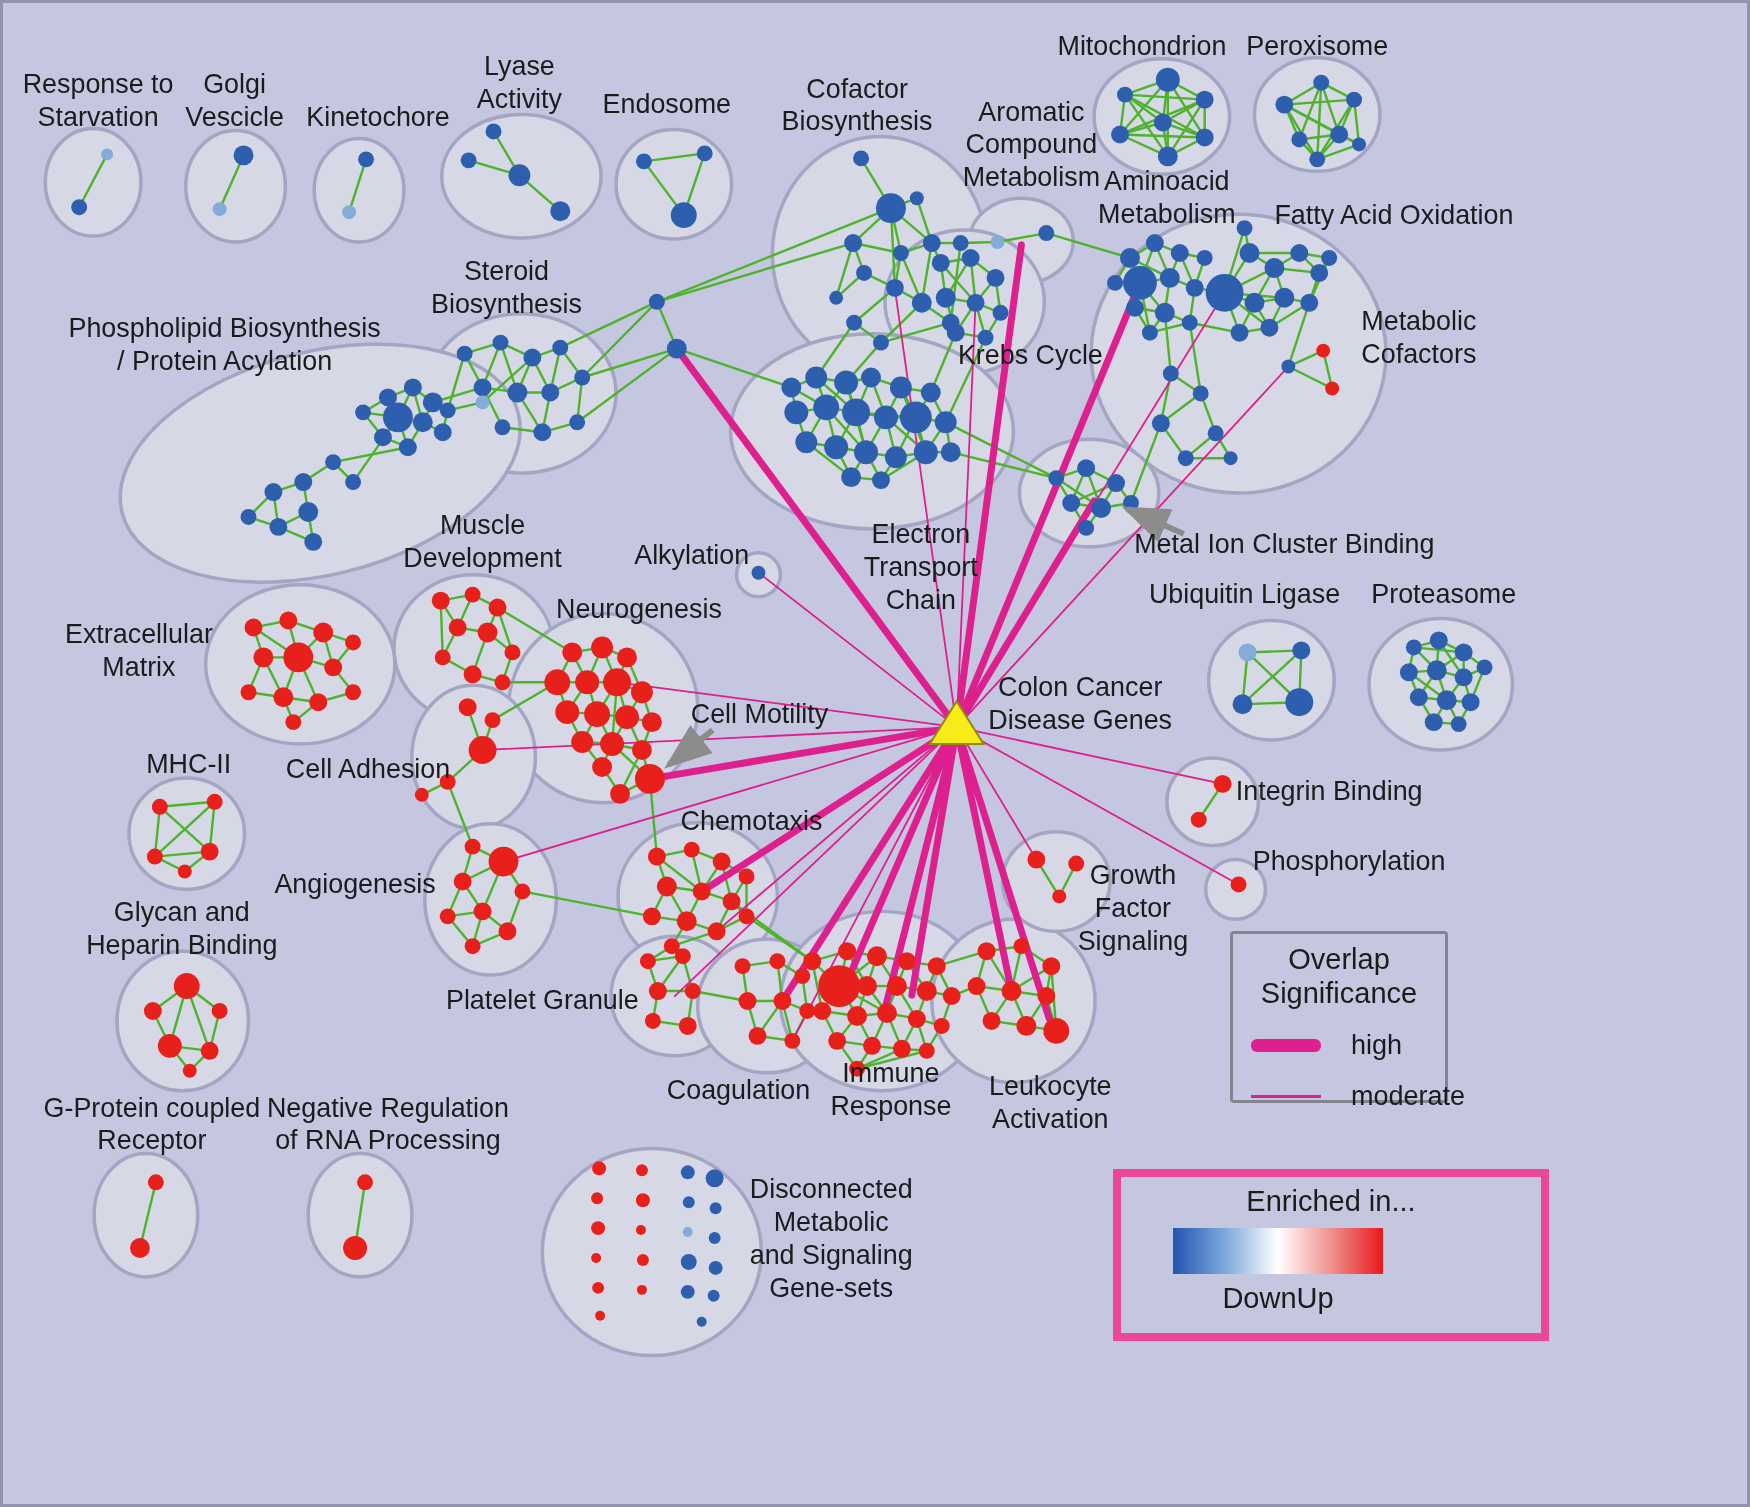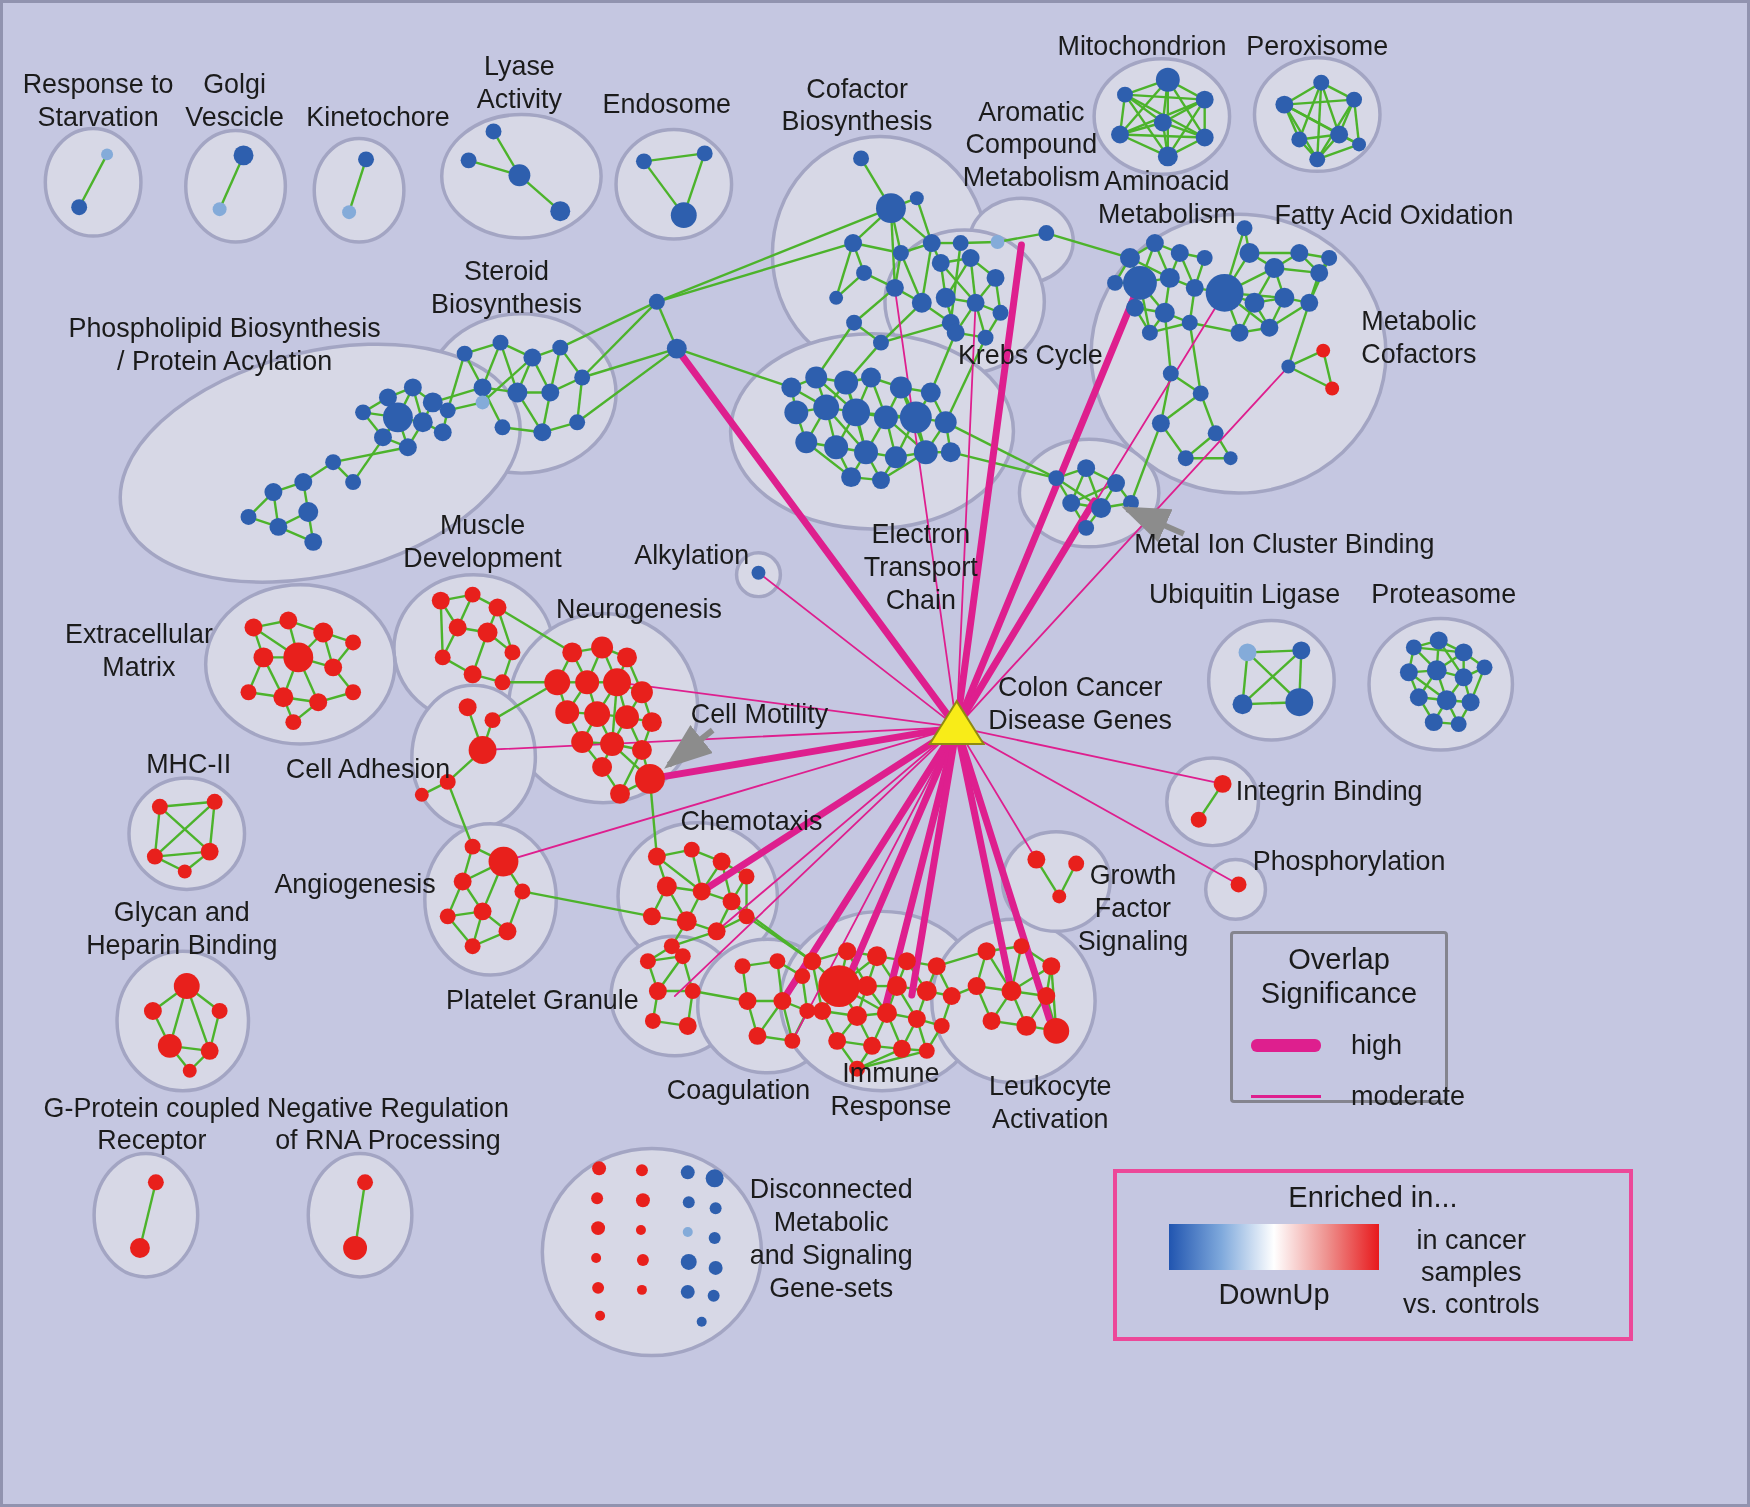--- a/index.html
+++ b/index.html
@@ -10,22 +10,22 @@
   text.lbl{font-family:"Liberation Sans",sans-serif;font-size:27px;fill:#1b1b1b;}
   
   .lg-overlap{position:absolute;left:1227px;top:928px;width:218px;height:172px;
       border:3px solid #84848e;border-radius:4px;box-sizing:border-box;}
   .lg-overlap .t{text-align:center;font-size:29px;line-height:34px;margin-top:8px;}
   .lg-row{display:flex;align-items:center;margin:20px 0 0 18px;gap:30px;font-size:27px;}
   .sw{width:70px;flex:0 0 70px;}
   .sw.high{height:13px;border-radius:6px;}
   .sw.mod{height:3px;}
   
-  .lg-enriched{position:absolute;left:1110px;top:1166px;width:520px;height:172px;
-      border:4px solid #ec4899;box-sizing:border-box;}
+  .lg-enriched{position:absolute;left:1110px;top:1166px;width:436px;height:172px;
+      border:8px solid #ec4899;box-sizing:border-box;}
   .lg-enriched .t{text-align:center;font-size:29px;margin-top:8px;}
   .er{display:flex;margin:10px 0 0 52px;}
   .gcol{width:210px;}
   .gbar{width:210px;height:46px;}
   .gends{display:flex;justify-content:center;font-size:29px;margin-top:8px;}
   .gside{margin-left:24px;font-size:27px;line-height:32px;text-align:center;margin-top:0px;}
 </style>
 </head>
 <body>
 
@@ -1033,20 +1033,15 @@
   <div class="lg-enriched">
     <div class="t">Enriched in...</div>
     <div class="er">
       <div class="gcol">
         <div class="gbar" id="gbar" style="background: linear-gradient(to right, rgb(33, 85, 176), rgb(127, 169, 220), rgb(255, 255, 255), rgb(238, 147, 144), rgb(232, 25, 28));"></div>
         <div class="gends">
           <span>Down</span>
           <span>Up</span>
         </div>
       </div>
-      <div class="gside">
-        <div>in cancer</div>
-        <div>samples</div>
-        <div>vs. controls</div>
-      </div>
     </div>
   </div>
 </div>
 
 </body></html>

